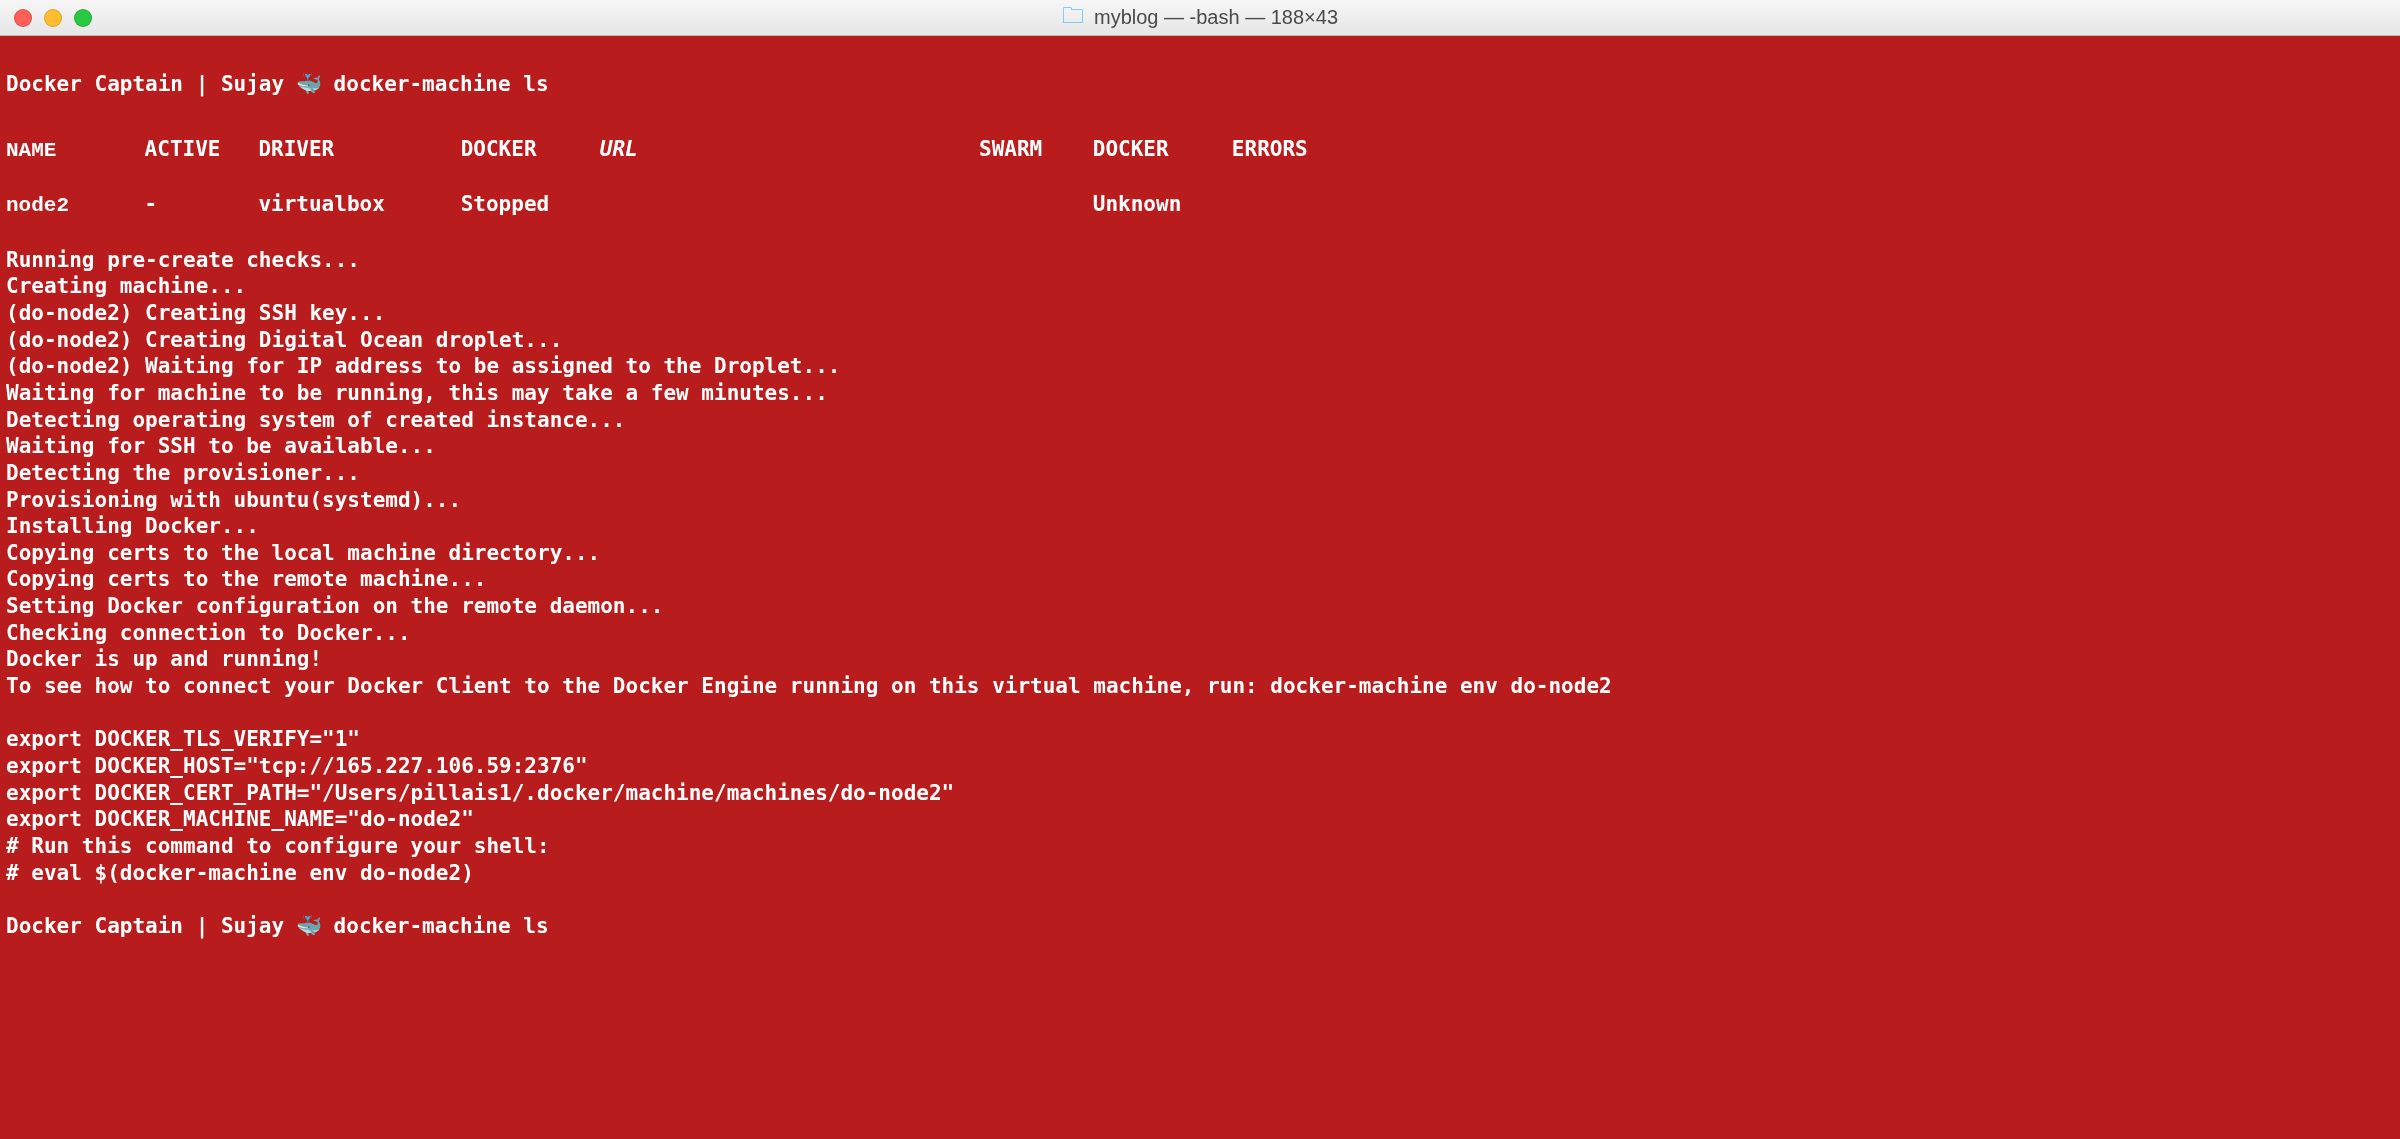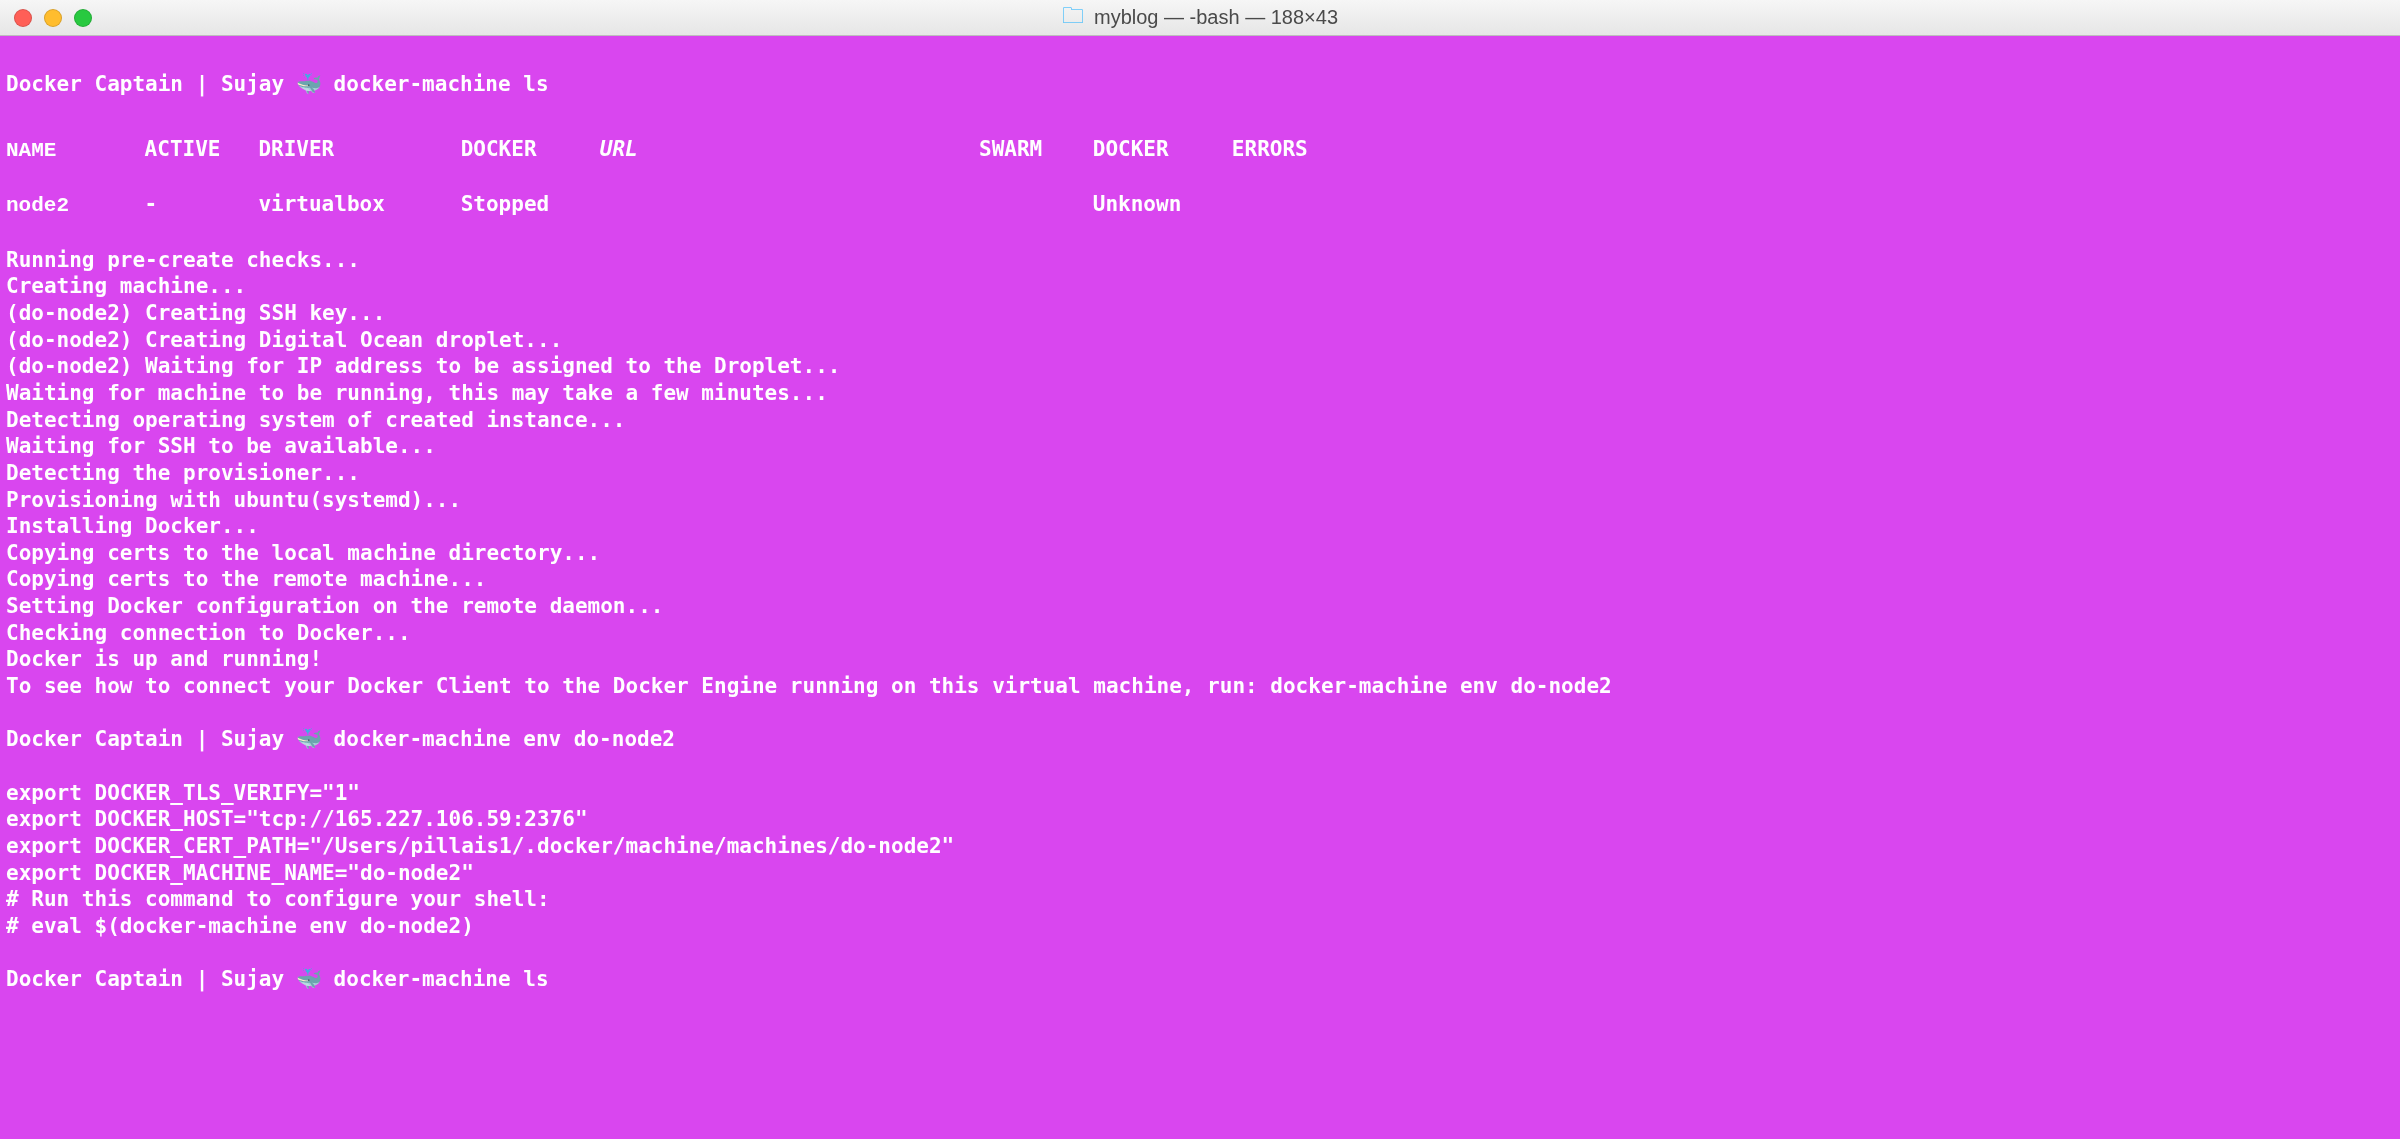--- a/index.html
+++ b/index.html
@@ -22,21 +22,21 @@
   .tl-close { background: #ff5f57; }
   .tl-min { background: #ffbd2e; }
   .tl-max { background: #28c940; }
   .title-center {
     position: absolute; left: 50%; transform: translateX(-50%);
     display: flex; align-items: center; gap: 10px;
   }
   .folder-icon { color: #3fa9f5; font-size: 22px; filter: saturate(1.4); }
 
   .terminal {
-    background: #d946ef;
+    background: #b91c1c;
     color: #fff;
     width: 100%;
     height: calc(1139px - 36px);
     font-size: 21px;
     line-height: 1.27;
     padding: 8px 6px;
     white-space: pre;
     overflow: hidden;
     font-weight: 700;
   }
@@ -72,21 +72,20 @@
     <span class="folder-icon">🗀</span>
     <span>myblog — -bash — 188×43</span>
   </div>
 </div>
 
 <div class="terminal">
 <span class="row"><span>Docker Captain | Sujay</span> <span class="whale"></span> <span>docker-machine ls</span></span>
 <span class="row"><span class="col-name">NAME</span><span class="col-active">ACTIVE</span><span class="col-driver">DRIVER</span><span class="col-state">DOCKER</span><span class="col-url">URL</span><span class="col-swarm">SWARM</span><span class="col-docker">DOCKER</span><span class="col-errors">ERRORS</span></span>
 <span class="row"><span class="col-name">node2</span><span class="col-active">-</span><span class="col-driver">virtualbox</span><span class="col-state">Stopped</span><span class="col-url"></span><span class="col-swarm"></span><span class="col-docker">Unknown</span><span class="col-errors"></span></span>
 <div id="create-output-block"><span class="row">Running pre-create checks...</span><span class="row">Creating machine...</span><span class="row">(do-node2) Creating SSH key...</span><span class="row">(do-node2) Creating Digital Ocean droplet...</span><span class="row">(do-node2) Waiting for IP address to be assigned to the Droplet...</span><span class="row">Waiting for machine to be running, this may take a few minutes...</span><span class="row">Detecting operating system of created instance...</span><span class="row">Waiting for SSH to be available...</span><span class="row">Detecting the provisioner...</span><span class="row">Provisioning with ubuntu(systemd)...</span><span class="row">Installing Docker...</span><span class="row">Copying certs to the local machine directory...</span><span class="row">Copying certs to the remote machine...</span><span class="row">Setting Docker configuration on the remote daemon...</span><span class="row">Checking connection to Docker...</span><span class="row">Docker is up and running!</span><span class="row">To see how to connect your Docker Client to the Docker Engine running on this virtual machine, run: docker-machine env do-node2</span></div>
-<span class="row"><span>Docker Captain | Sujay</span> <span class="whale"></span> <span>docker-machine env do-node2</span></span>
 <div id="env-output-block"><span class="row">export DOCKER_TLS_VERIFY="1"</span><span class="row">export DOCKER_HOST="tcp://165.227.106.59:2376"</span><span class="row">export DOCKER_CERT_PATH="/Users/pillais1/.docker/machine/machines/do-node2"</span><span class="row">export DOCKER_MACHINE_NAME="do-node2"</span><span class="row"># Run this command to configure your shell:</span><span class="row"># eval $(docker-machine env do-node2)</span></div>
 <span class="row"><span>Docker Captain | Sujay</span> <span class="whale"></span> <span>docker-machine ls</span></span>
 
 
 
 
 
 </div>
 
 </body></html>

